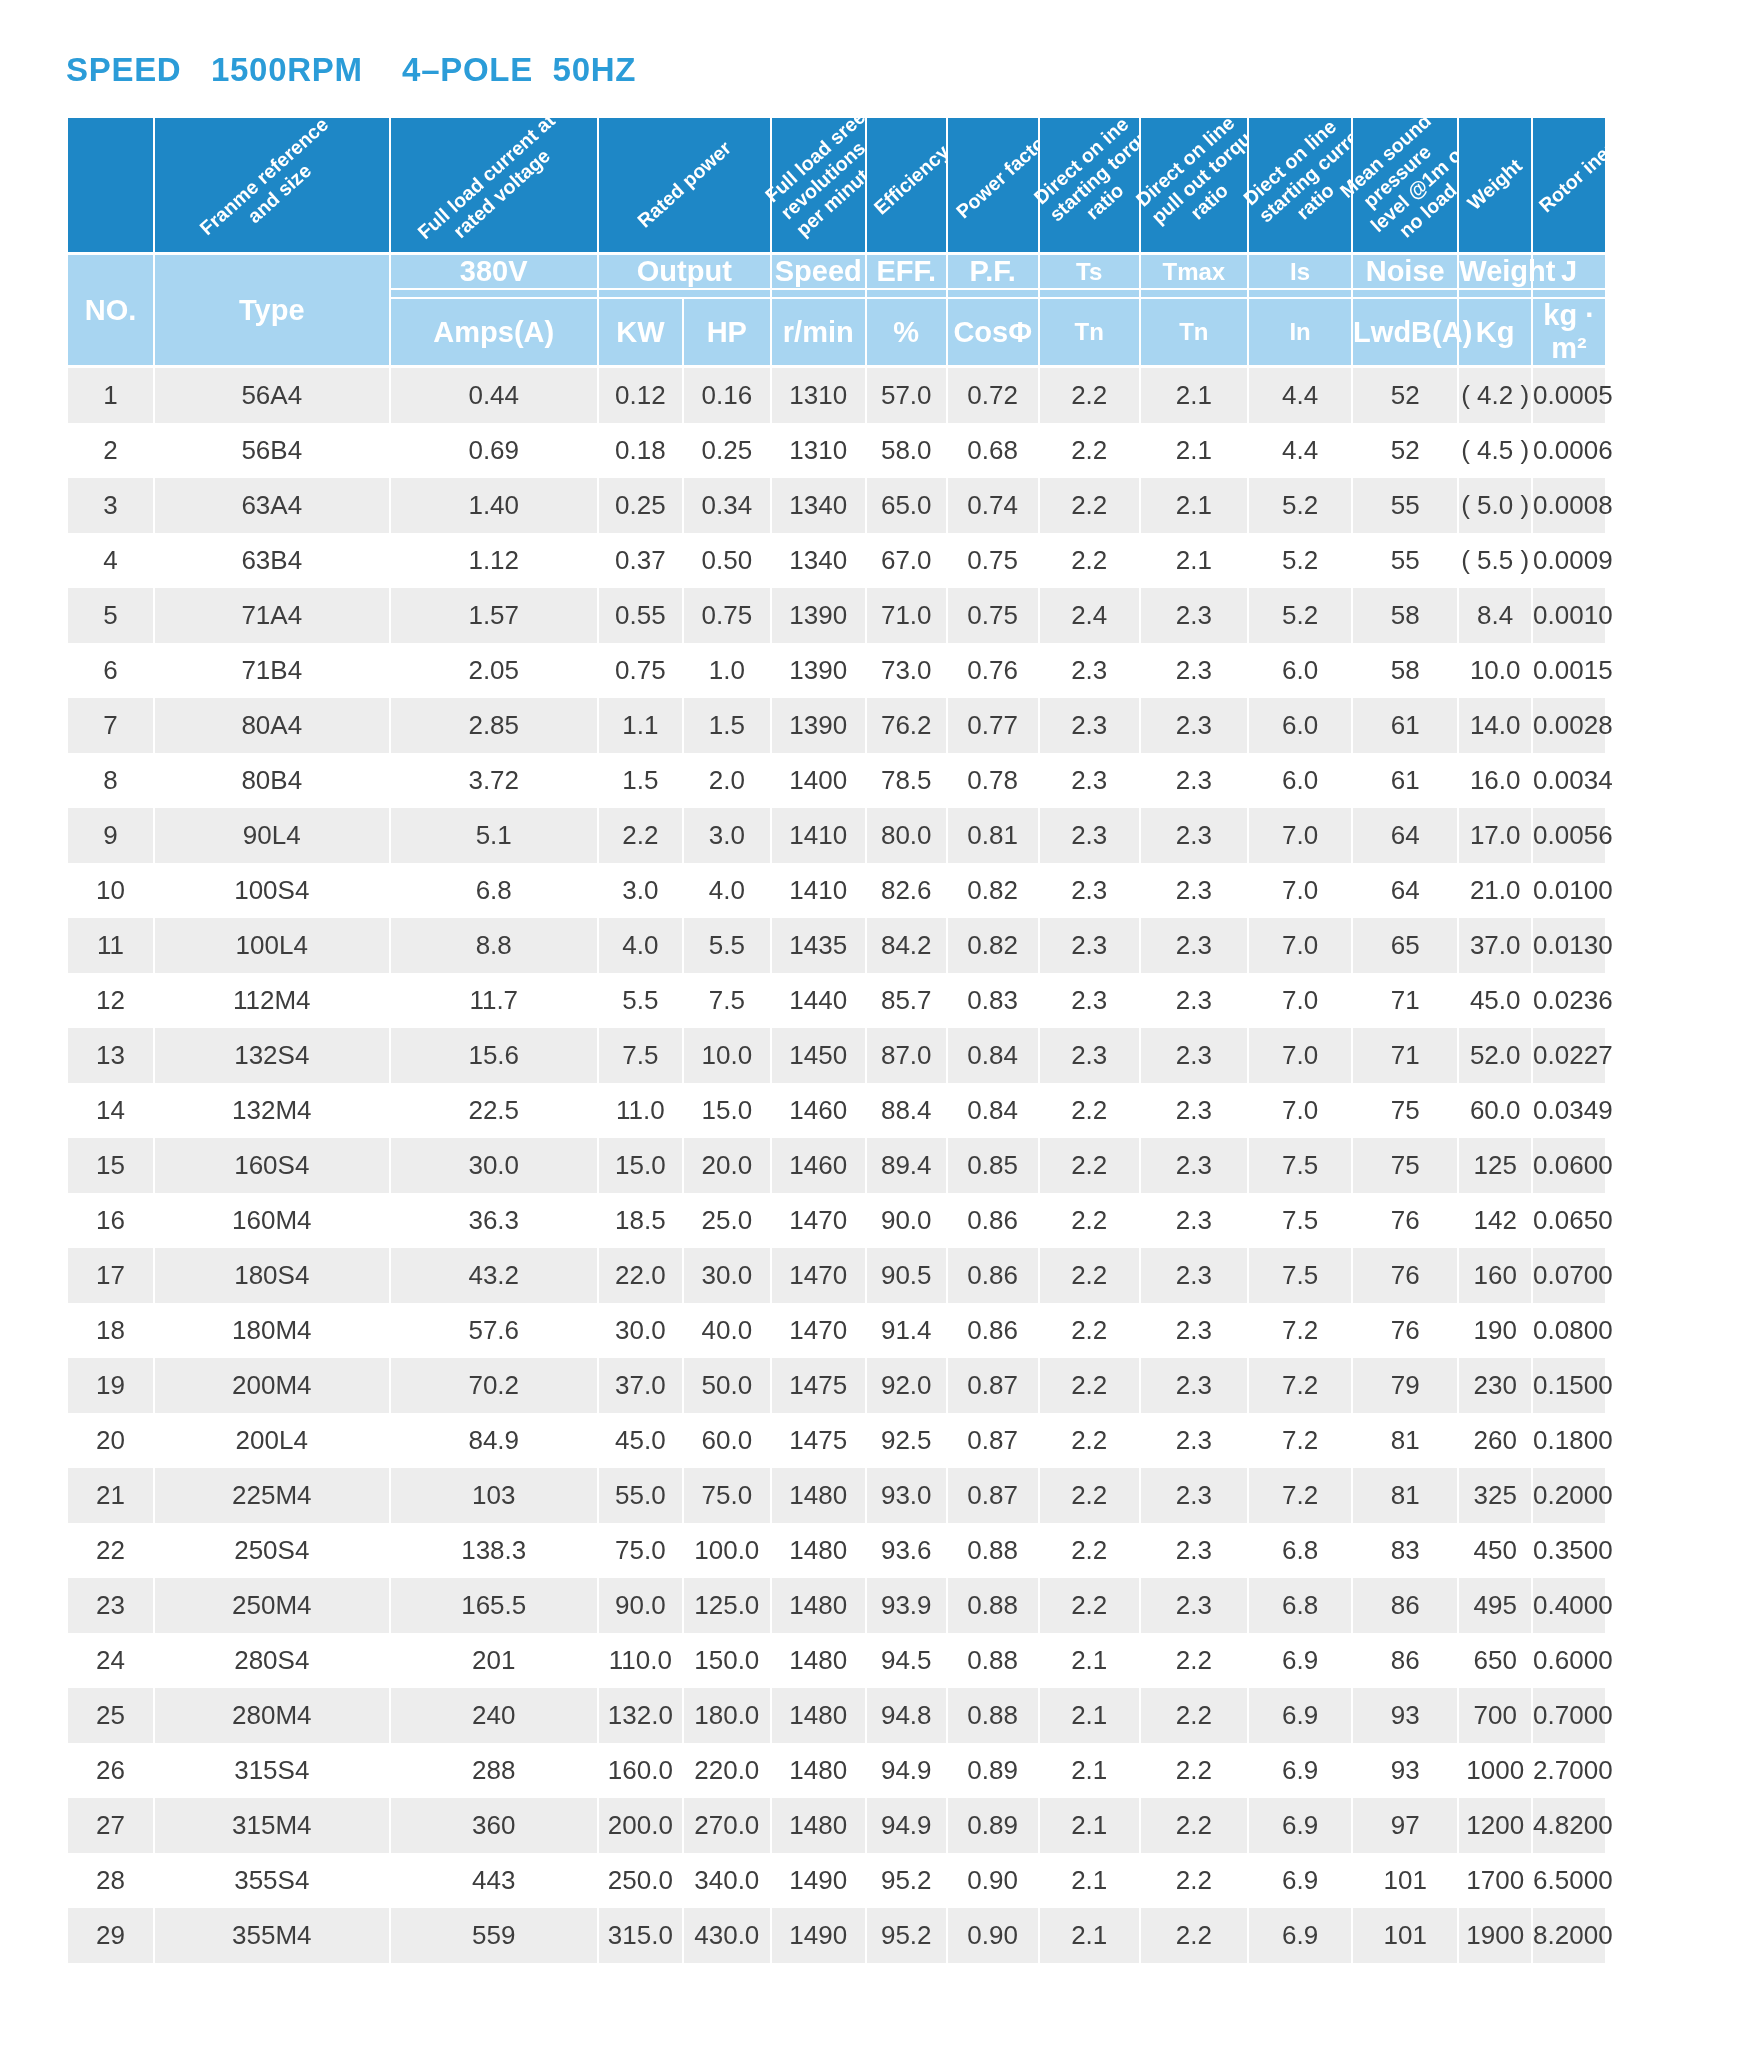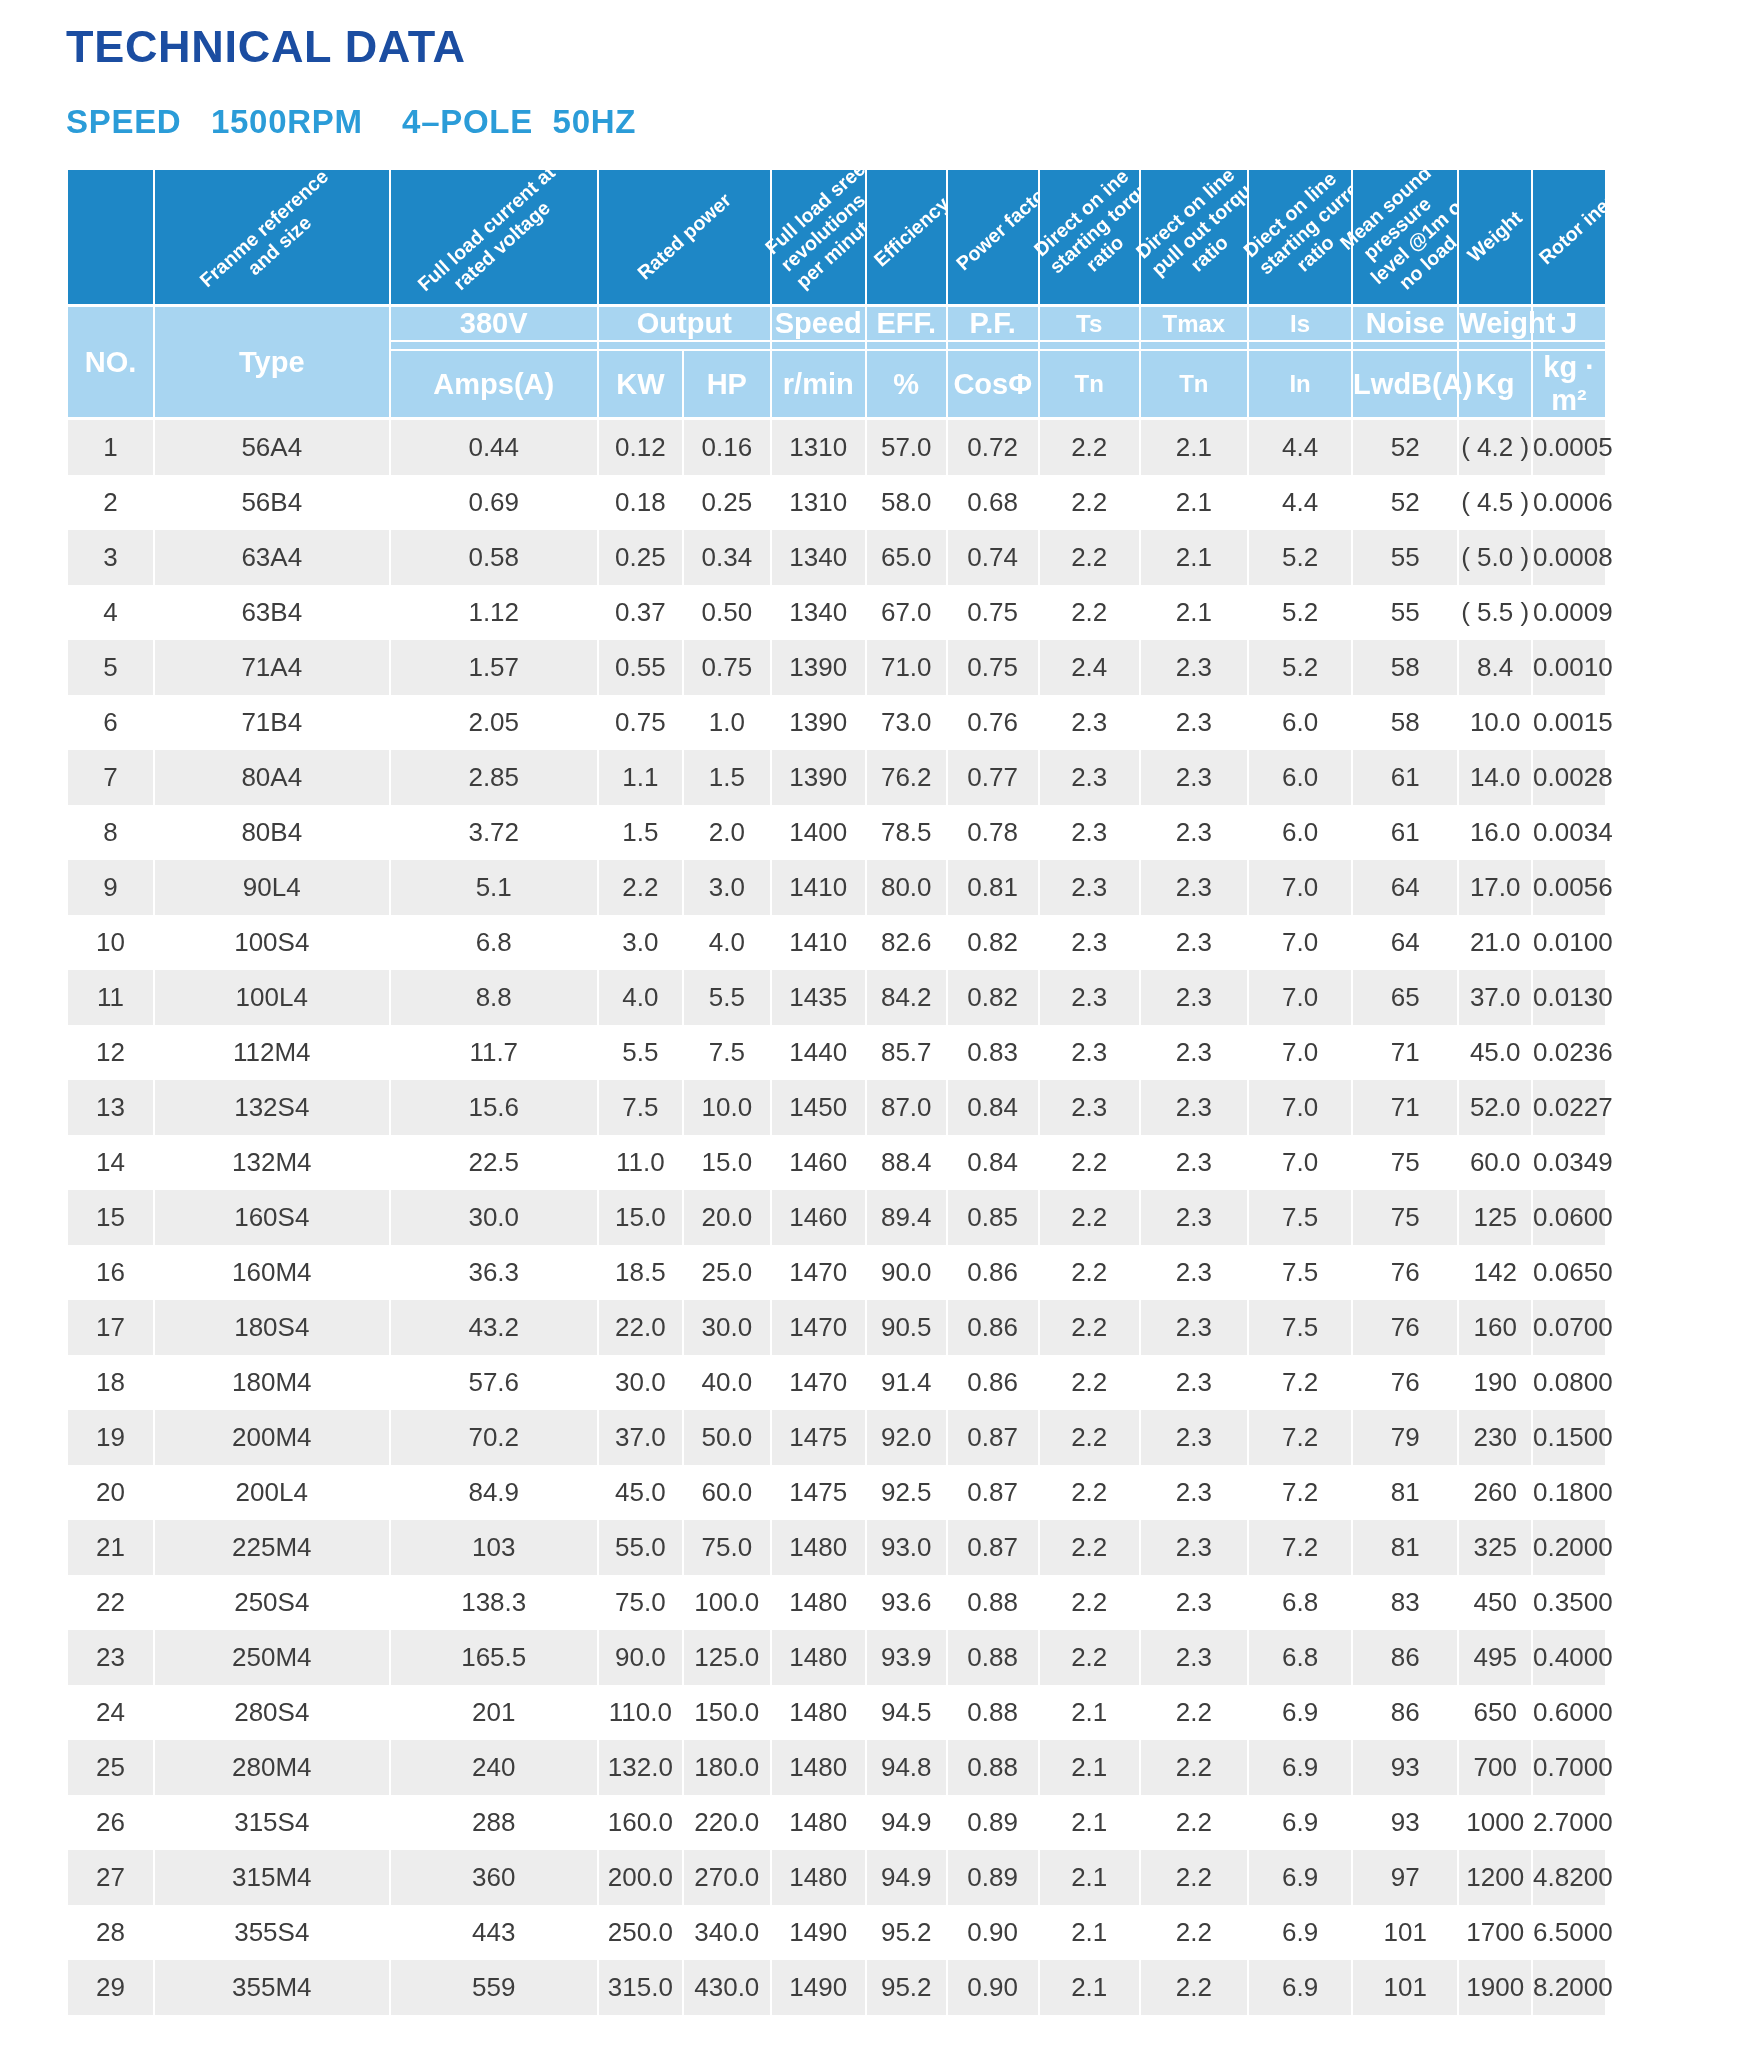--- a/index.html
+++ b/index.html
@@ -54,21 +54,20 @@
   tbody td{
     height:55px; font-size:26px; color:var(--text); letter-spacing:0;
     background:#fff; white-space:pre;
   }
   tbody tr.odd td{background:var(--row-alt);}
 </style>
 </head>
 <body>
 
 <div class="page">
-  <div class="doc-title">TECHNICAL DATA</div>
   <div class="doc-subtitle">SPEED   1500RPM    4–POLE  50HZ</div>
 
   <table class="tech">
     <colgroup>
       <col class="c-no">
         <col class="c-type">
         <col class="c-amps">
         <col class="c-kw">
       <col class="c-hp">
         <col class="c-rmin">
@@ -230,21 +229,21 @@
           <td>2.2</td>
           <td>2.1</td>
           <td>4.4</td>
           <td>52</td>
           <td>( 4.5 )</td>
           <td>0.0006</td>
         </tr>
         <tr class="odd">
           <td>3</td>
           <td>63A4</td>
-          <td>0.58</td>
+          <td>1.40</td>
           <td>0.25</td>
           <td>0.34</td>
           <td>1340</td>
           <td>65.0</td>
           <td>0.74</td>
           <td>2.2</td>
           <td>2.1</td>
           <td>5.2</td>
           <td>55</td>
           <td>( 5.0 )</td>

